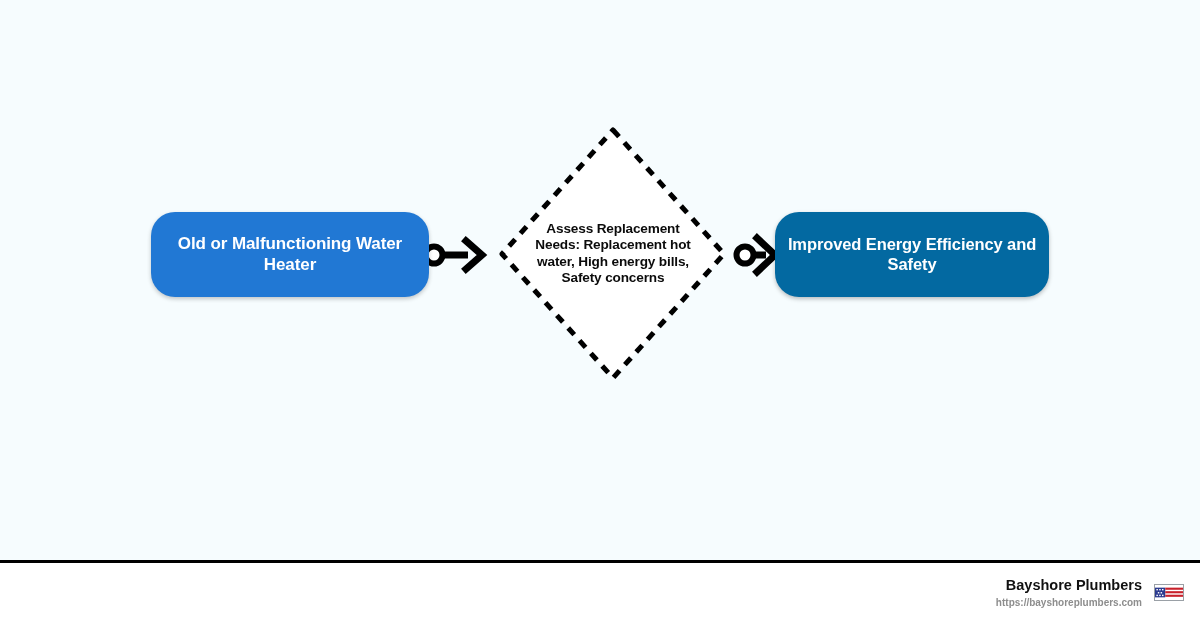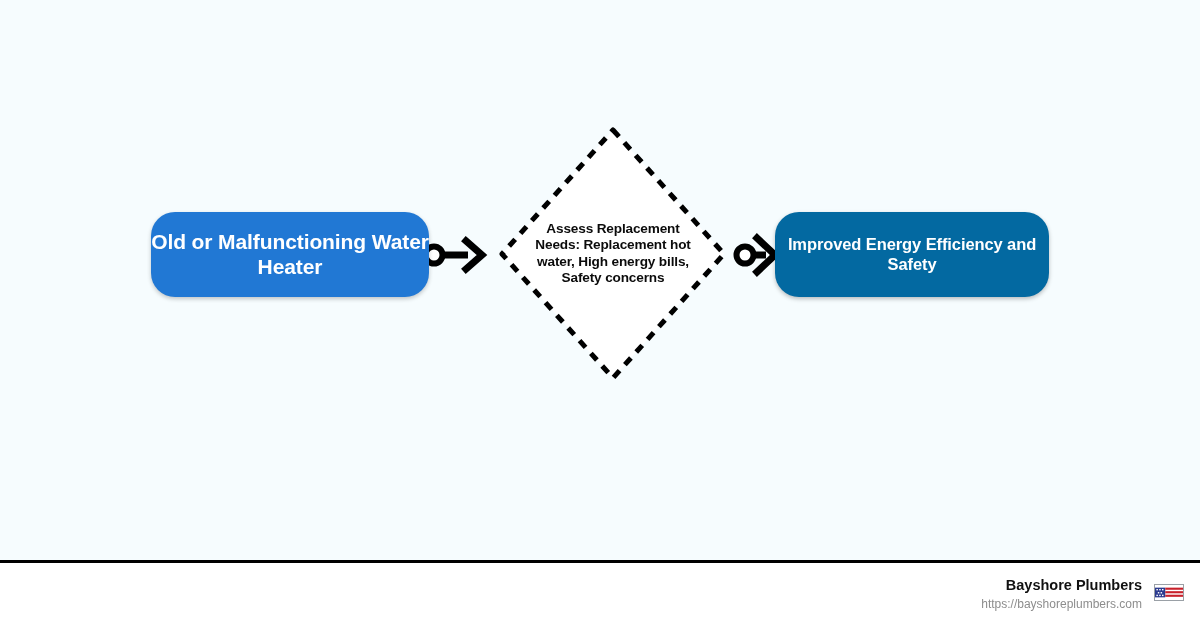--- a/index.html
+++ b/index.html
@@ -45,21 +45,21 @@
   }
 
   #node-start {
     left: 151px;
     top: 212px;
     width: 278px;
     height: 85px;
     background: #2178d4;
     border-radius: 24px;
     color: #ffffff;
-    font-size: 21px;
+    font-size: 17px;
     box-shadow: 0 2px 4px rgba(0,0,0,0.22);
   }
 
   #node-end {
     left: 775px;
     top: 212px;
     width: 274px;
     height: 85px;
     background: #0369a1;
     border-radius: 24px;
@@ -110,23 +110,24 @@
   }
 
   #brand-name {
     font-size: 14.5px;
     font-weight: bold;
     color: #111111;
     line-height: 1.45;
   }
 
   #brand-url {
-    font-size: 12px;
+    font-size: 10px;
     color: #8d8d8d;
     line-height: 1.45;
+    font-weight: bold;
   }
 
   #footer-logo {
     position: absolute;
     right: 16px;
     top: 21px;
     width: 30px;
     height: 17px;
     border: 1px solid #9aa0a6;
     background: #ffffff;

